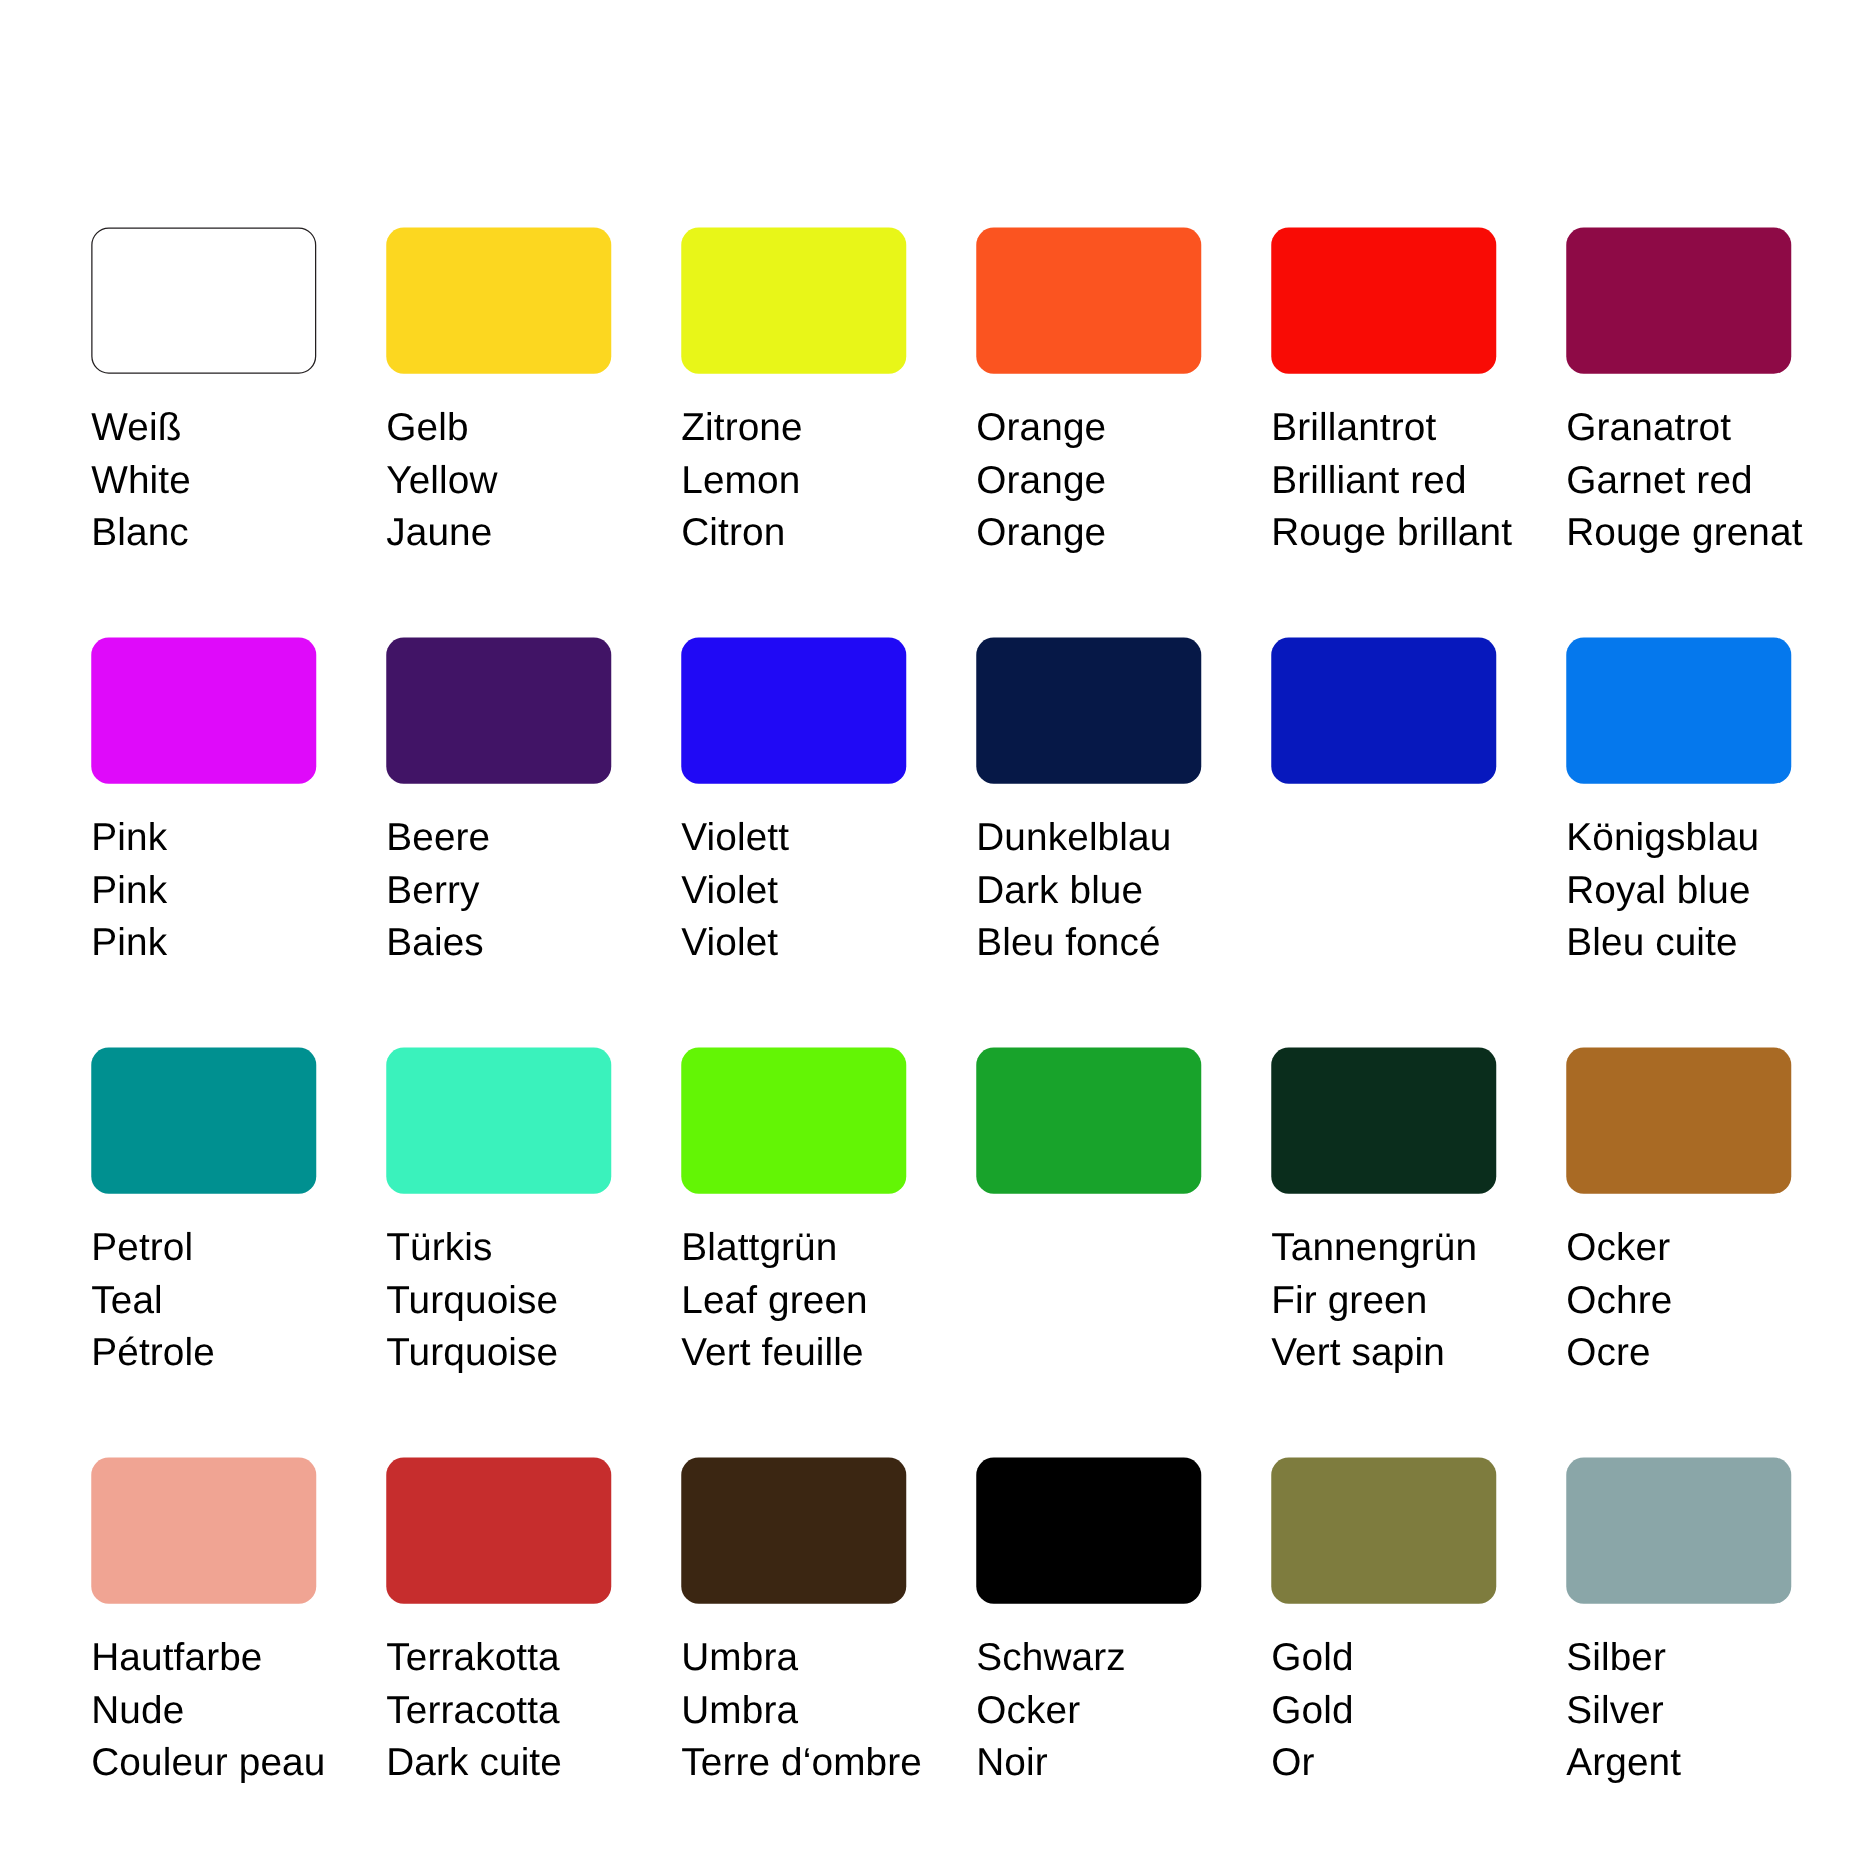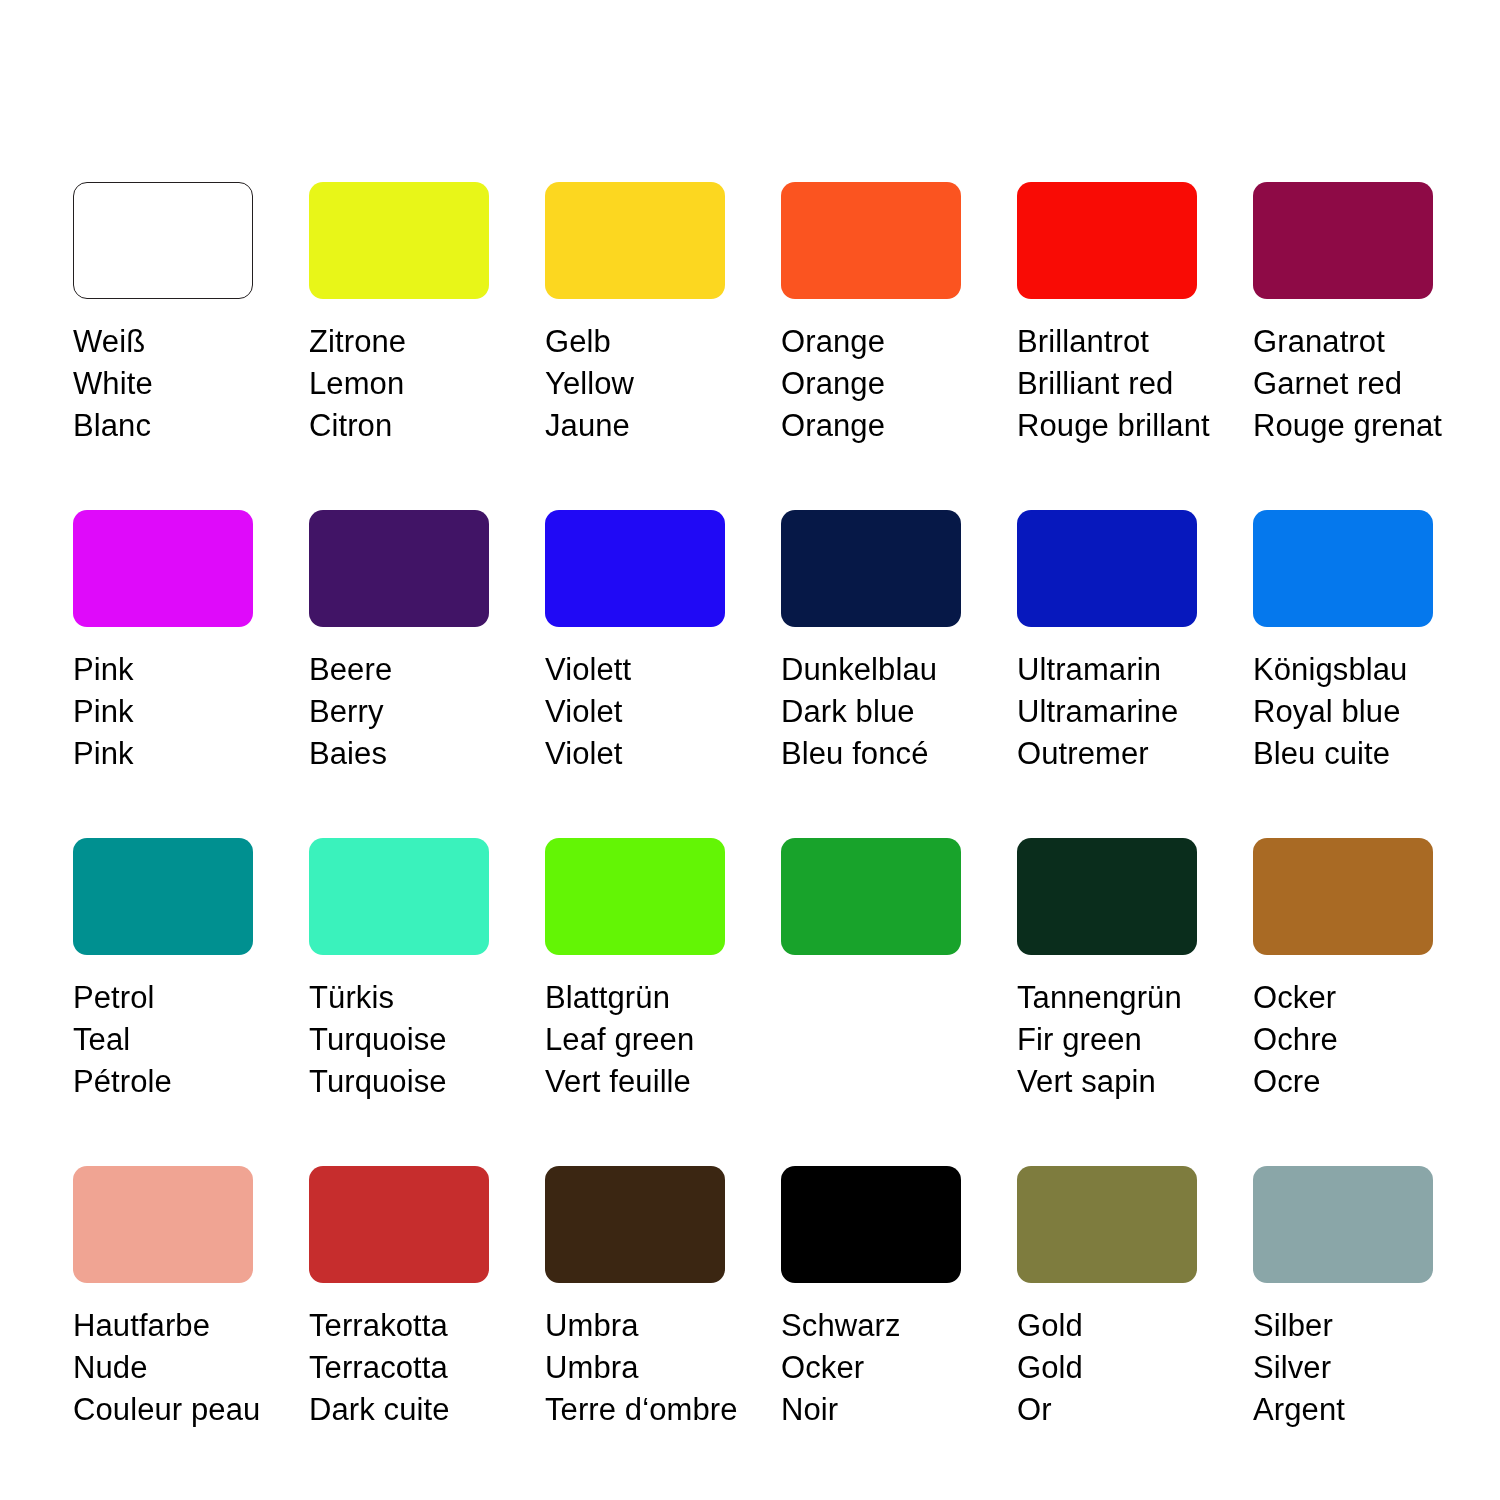--- a/index.html
+++ b/index.html
@@ -70,36 +70,36 @@
   <div class="swatch-grid">
       <div class="swatch-cell">
         <div class="swatch-chip outlined" style="background: rgb(255, 255, 255);"></div>
         <div class="swatch-labels">
           <span class="label-line">Weiß</span>
           <span class="label-line">White</span>
           <span class="label-line">Blanc</span>
         </div>
       </div>
       <div class="swatch-cell">
+        <div class="swatch-chip" style="background: rgb(252, 215, 32);"></div>
+        <div class="swatch-labels">
+          <span class="label-line">Gelb</span>
+          <span class="label-line">Yellow</span>
+          <span class="label-line">Jaune</span>
+        </div>
+      </div>
+      <div class="swatch-cell">
         <div class="swatch-chip" style="background: rgb(232, 246, 24);"></div>
         <div class="swatch-labels">
           <span class="label-line">Zitrone</span>
           <span class="label-line">Lemon</span>
           <span class="label-line">Citron</span>
         </div>
       </div>
       <div class="swatch-cell">
-        <div class="swatch-chip" style="background: rgb(252, 215, 32);"></div>
-        <div class="swatch-labels">
-          <span class="label-line">Gelb</span>
-          <span class="label-line">Yellow</span>
-          <span class="label-line">Jaune</span>
-        </div>
-      </div>
-      <div class="swatch-cell">
         <div class="swatch-chip" style="background: rgb(251, 84, 32);"></div>
         <div class="swatch-labels">
           <span class="label-line">Orange</span>
           <span class="label-line">Orange</span>
           <span class="label-line">Orange</span>
         </div>
       </div>
       <div class="swatch-cell">
         <div class="swatch-chip" style="background: rgb(249, 11, 5);"></div>
         <div class="swatch-labels">
@@ -143,25 +143,20 @@
       <div class="swatch-cell">
         <div class="swatch-chip" style="background: rgb(6, 24, 71);"></div>
         <div class="swatch-labels">
           <span class="label-line">Dunkelblau</span>
           <span class="label-line">Dark blue</span>
           <span class="label-line">Bleu foncé</span>
         </div>
       </div>
       <div class="swatch-cell">
         <div class="swatch-chip" style="background: rgb(7, 24, 189);"></div>
-        <div class="swatch-labels">
-          <span class="label-line">Ultramarin</span>
-          <span class="label-line">Ultramarine</span>
-          <span class="label-line">Outremer</span>
-        </div>
       </div>
       <div class="swatch-cell">
         <div class="swatch-chip" style="background: rgb(5, 120, 237);"></div>
         <div class="swatch-labels">
           <span class="label-line">Königsblau</span>
           <span class="label-line">Royal blue</span>
           <span class="label-line">Bleu cuite</span>
         </div>
       </div>
       <div class="swatch-cell">

